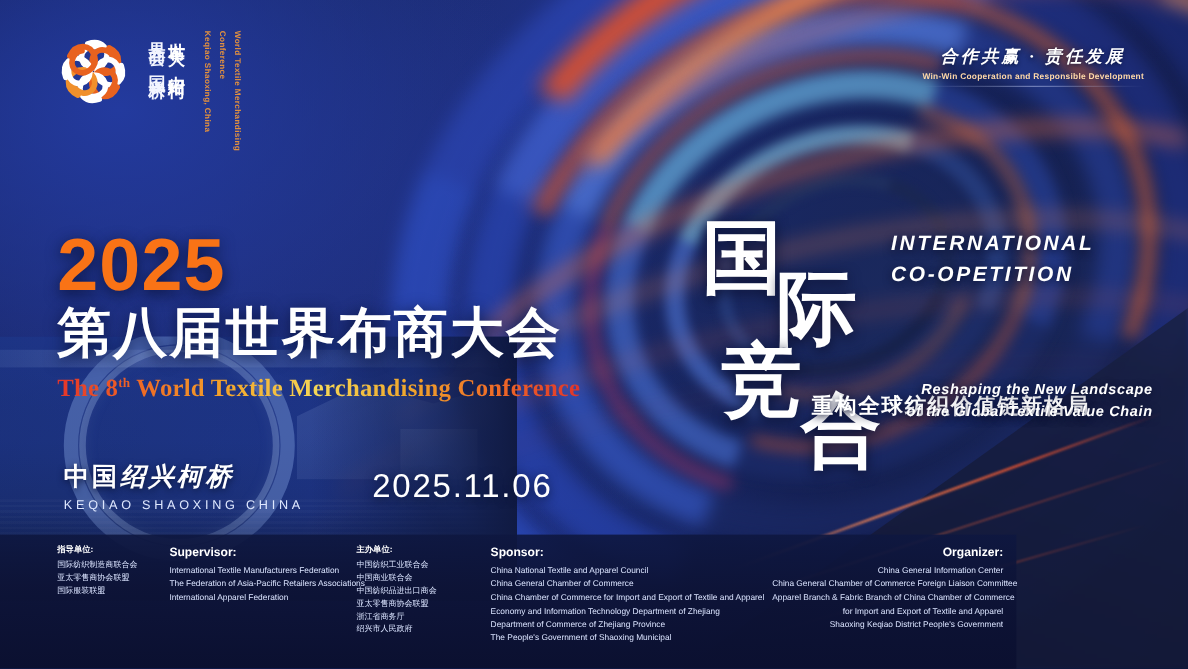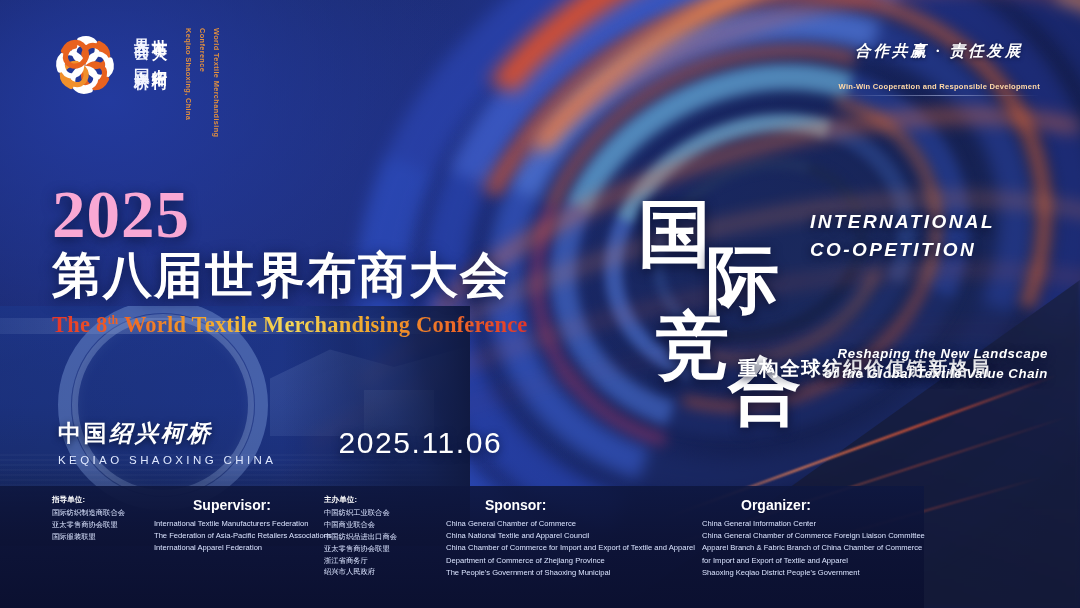--- a/index.html
+++ b/index.html
@@ -128,31 +128,32 @@
   }
 
   
   .slogan { position:absolute; right:40px; top:41px; text-align:center; }
   .slogan-cn {
     font-family:"Liberation Serif", serif; font-style:italic; font-weight:700;
     font-size:15.5px; color:#ffffff; letter-spacing:3px; white-space:nowrap;
     text-shadow:0 1px 4px #0a143c;
   }
   .slogan-en {
-    margin-top:20px; font-size:7.6px; color:#ffd9a8; letter-spacing:.25px;
+    margin-top:3px; font-size:7.6px; color:#ffd9a8; letter-spacing:.25px;
     white-space:nowrap; font-weight:600;
   }
   .slogan-rule { margin-top:4px; height:1px; background:linear-gradient(90deg,#ffffff00,#cfd9ff80,#ffffff00); }
 
   
   .title-block { position:absolute; left:52px; top:182px; }
   .year {
-    font-family:Liberation Serif, serif; font-weight:700; font-size:67px;
-    color:#f9a8d4; letter-spacing:1px; line-height:.96;
+    font-family:Liberation Sans, sans-serif; font-weight:700; font-size:67px;
+    color:#f97316; letter-spacing:1px; line-height:.96;
     text-shadow:0 3px 14px #0a1440;
+    margin-top:28px;
   }
   .title-cn {
     margin-top:4px;
     font-family:"Liberation Sans", sans-serif; font-weight:700; font-size:49px;
     color:#ffffff; letter-spacing:2px; line-height:1.06; white-space:nowrap;
     text-shadow:0 3px 14px #0a1440;
   }
   .title-en {
     margin-top:10px;
     font-family:"Liberation Serif", serif; font-weight:700; font-size:22.5px;
@@ -217,29 +218,29 @@
   .footer { position:absolute; left:0; bottom:0; width:924px; height:122px; }
   .footer-bg {
     position:absolute; inset:0;
     background:linear-gradient(180deg,#0e1740e6 0%,#0d1336f2 40%,#0b1030 100%);
   }
   .credits { position:absolute; left:52px; top:8px; display:flex; align-items:flex-start; }
   .col-cn, .col-en { font-size:7.3px; line-height:1.62; color:#dbe4ff; white-space:nowrap; }
   .col-cn .hd, .col-en .hd { font-weight:700; color:#ffffff; font-size:7.6px; margin-bottom:1px; }
   .col-cn .sp { height:7px; }
   .gap-a { width:14px; } .gap-b { width:18px; } .gap-c { width:14px; }
-  .col-en .hd { font-size:14px;margin-left:39px; }
+  .col-en .hd { font-size:11px; }
   .col-en { font-size:7.6px; }
 
   .c-g1 { width:88px; }   
   .c-g1e{ width:170px; }  
   .c-g2 { width:104px; }  
   .c-g2e{ width:242px; }  
   .c-g3 { width:152px; }  
-  .c-g3e{ width:210px; }  
+  .c-g3e{ width:210px;text-align:right; }  
 </style>
 </head>
 <body>
 
 <div class="poster">
 
   <div class="bg-base"></div>
   <div class="tl-glow"></div>
 
   <div class="vortex">
@@ -380,23 +381,24 @@
         <div>中国商业联合会</div>
         <div>中国纺织品进出口商会</div>
         <div>亚太零售商协会联盟</div>
         <div>浙江省商务厅</div>
         <div>绍兴市人民政府</div>
       </div>
       <div class="gap-b"></div>
 
       <div class="col-en c-g2e">
         <div class="hd">Sponsor:</div>
+        <div>China National Textile and Apparel Council</div>
         <div>China General Chamber of Commerce</div>
-        <div>China National Textile and Apparel Council</div>
         <div>China Chamber of Commerce for Import and Export of Textile and Apparel</div>
+        <div>Economy and Information Technology Department of Zhejiang</div>
         <div>Department of Commerce of Zhejiang Province</div>
         <div>The People's Government of Shaoxing Municipal</div>
       </div>
 
       <div class="gap-c"></div>
 
       <div class="col-en c-g3e">
         <div class="hd">Organizer:</div>
         <div>China General Information Center</div>
         <div>China General Chamber of Commerce Foreign Liaison Committee</div>

